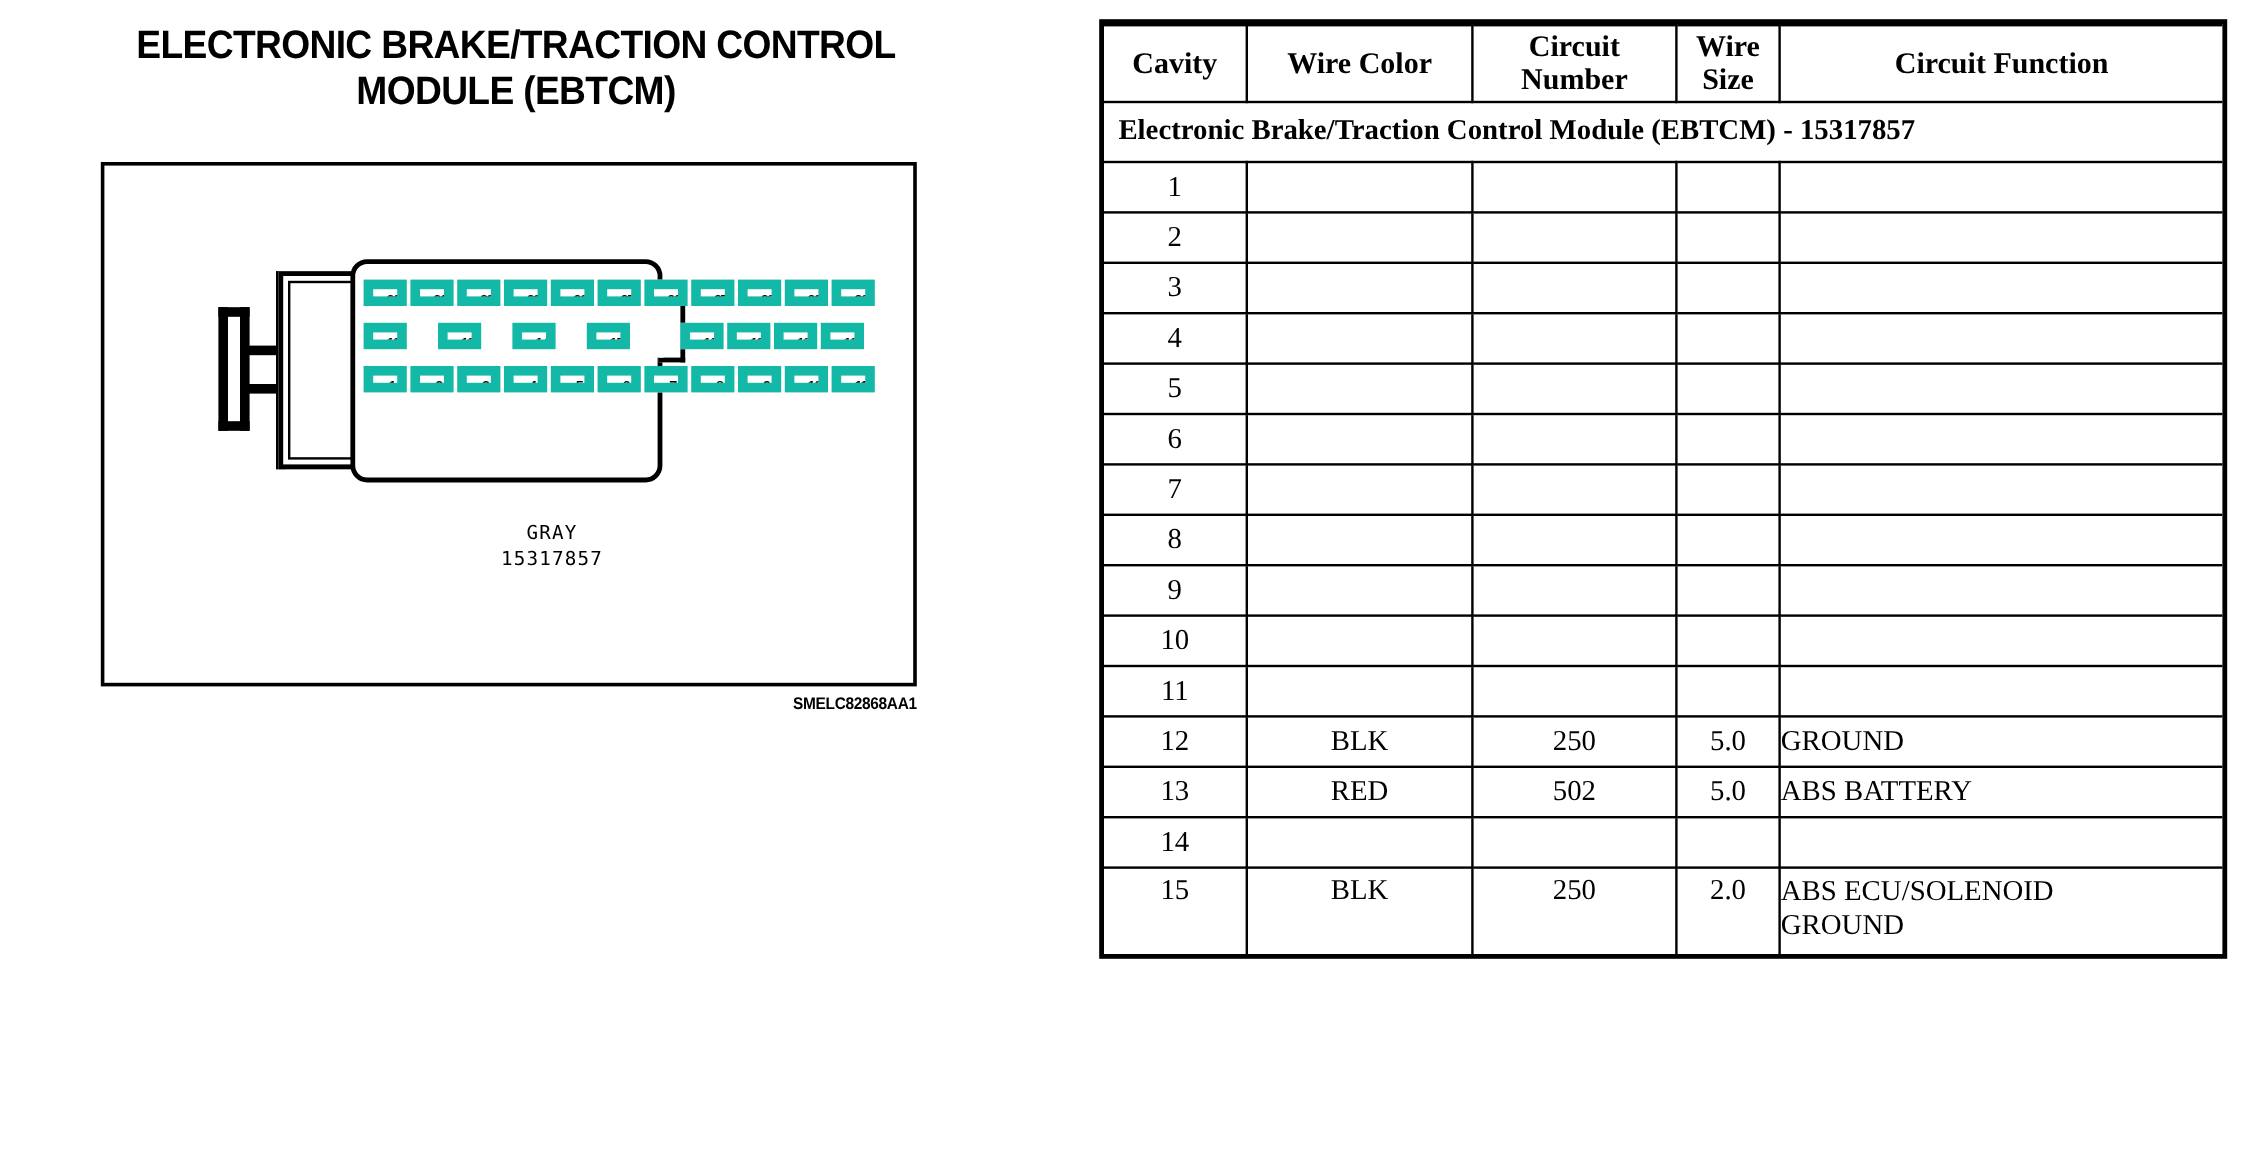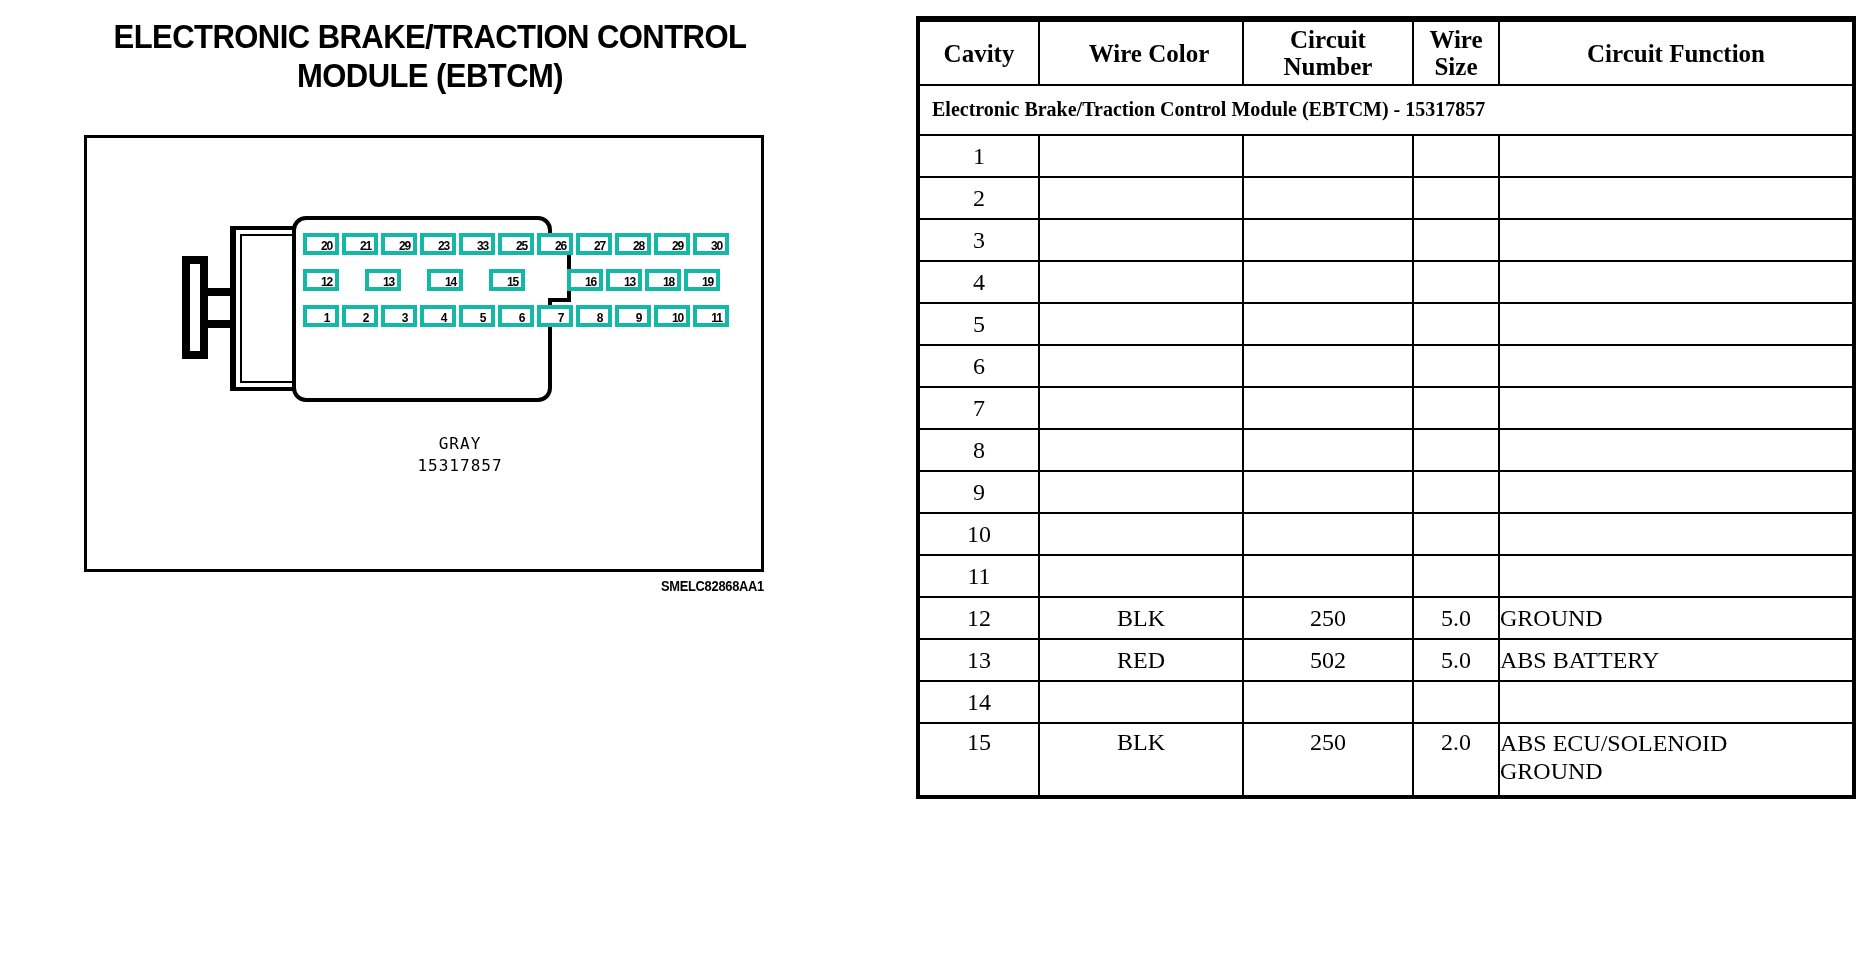--- a/index.html
+++ b/index.html
@@ -181,21 +181,21 @@
     display: flex;
     align-items: center;
   }
   #pin-row-top  { left: 216px; top: 95px;  }
   #pin-row-mid  { left: 216px; top: 131px; }
   #pin-row-bot  { left: 216px; top: 167px; }
 
   .pin {
     width: 36px;
     height: 22px;
-    border: 4px solid #14b8a6;
+    border: 8px solid #14b8a6;
     box-sizing: border-box;
     margin-right: 3px;
     font-family: "Liberation Sans", sans-serif;
     font-size: 12px;
     font-weight: bold;
     line-height: 18px;
     text-align: center;
     color: #000;
     background: #fff;
     letter-spacing: -1.2px;
@@ -251,40 +251,40 @@
     table-layout: fixed;
     font-family: "Liberation Serif", serif;
   }
   table.pinout td, table.pinout th {
     border: 2px solid #000;
     padding: 0;
     color: #000;
   }
 
   #table-caption-cell {
-    font-size: 20px;
+    font-size: 24px;
     font-weight: bold;
     text-align: left;
     padding: 5px 0 6px 12px;
     height: 37px;
     border-top: none;
     border-left: none;
     border-right: none;
   }
 
   table.pinout thead th {
     font-size: 25px;
     font-weight: bold;
     text-align: center;
     height: 62px;
     line-height: 1.08;
     vertical-align: middle;
   }
   thead th.col-cavity   { width: 118px; }
-  thead th.col-color    { width: 186px; padding-left: 16px; }
+  thead th.col-color    { width: 186px; }
   thead th.col-circuit  { width: 168px; margin-left: 28px; }
   thead th.col-size     { width: 84px;  }
   thead th.col-function { width: auto;  }
   thead th.col-cavity, thead th.col-color,
   thead th.col-circuit, thead th.col-size { border-left: none; }
   thead th.col-function { border-right: none; }
 
   table.pinout tbody td {
     font-size: 24px;
     height: 40px;

